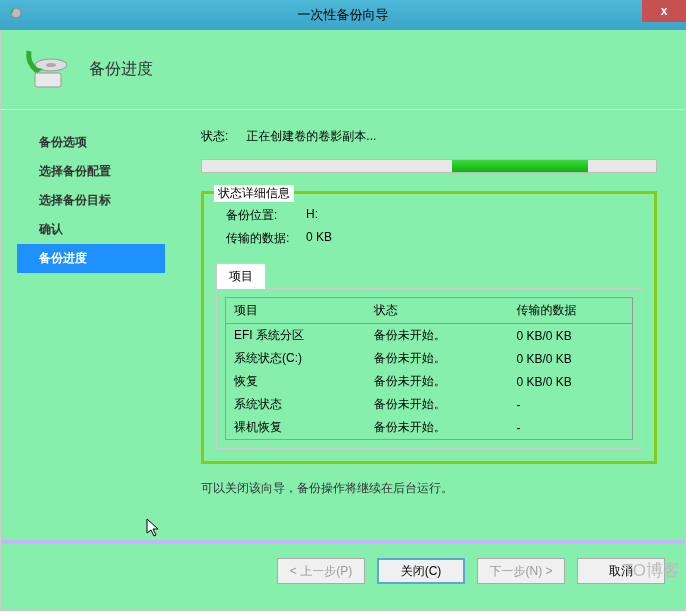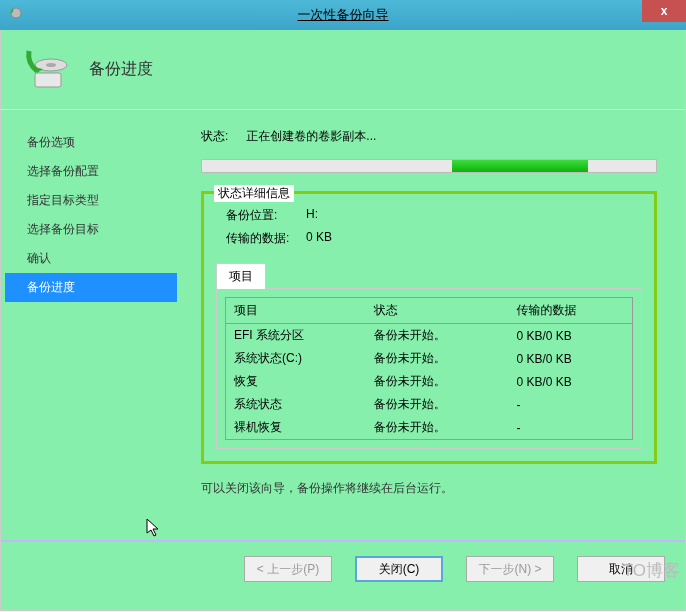--- a/index.html
+++ b/index.html
@@ -23,21 +23,20 @@
     .titlebar-icon {
       width: 16px; height: 16px;
       margin-left: 8px;
       display: inline-block;
     }
     .titlebar-title {
       position: absolute;
       left: 50%;
       transform: translateX(-50%);
       font-size: 13px;
-      text-decoration: underline;
     }
     .close-btn {
       position: absolute;
       right: 0; top: 0;
       width: 44px; height: 22px;
       background: #c75050;
       color: #fff;
       display: flex;
       align-items: center;
       justify-content: center;
@@ -65,21 +64,22 @@
     .header-title {
       font-size: 16px;
       color: #333;
     }
     .content {
       display: flex;
       height: 430px;
     }
     .sidebar {
       width: 180px;
-      padding: 18px 4px;
+      padding: 18px 16px;
+      font-weight: bold;
     }
     .sidebar-item {
       padding: 6px 22px;
       font-size: 12px;
       color: #333;
       cursor: default;
     }
     .sidebar-item.active {
       background: #1e90ff;
       color: #fff;
@@ -160,25 +160,25 @@
       border-bottom: 1px solid #999;
     }
     .items-table td {
       padding: 3px 8px;
     }
     .note {
       font-size: 12px;
       color: #333;
     }
     .footer {
-      border-top: 2px solid #c4b5fd;
+      border-top: 4px solid #c4b5fd;
       padding: 14px 20px;
       display: flex;
       justify-content: flex-end;
-      gap: 23px;
+      gap: 12px;
     }
     .btn {
       min-width: 88px;
       height: 26px;
       border: 1px solid #aaa;
       background: #f0f0f0;
       font-size: 12px;
       cursor: pointer;
       padding: 0 10px;
     }
@@ -229,21 +229,20 @@
         <path d="M12 22 L16 28 L22 24 Z" fill="#3a3"></path>
       </svg>
     </span>
     <div class="header-title">备份进度</div>
   </div>
 
   <div class="content">
     <div class="sidebar">
       <div class="sidebar-item">备份选项</div>
       <div class="sidebar-item">选择备份配置</div>
-      <div class="sidebar-item">指定目标类型</div>
       <div class="sidebar-item">选择备份目标</div>
       <div class="sidebar-item">确认</div>
       <div class="sidebar-item active">备份进度</div>
     </div>
 
     <div class="main">
       <div class="status-line">
         <span class="status-label">状态:</span>
         <span>正在创建卷的卷影副本...</span>
       </div>

